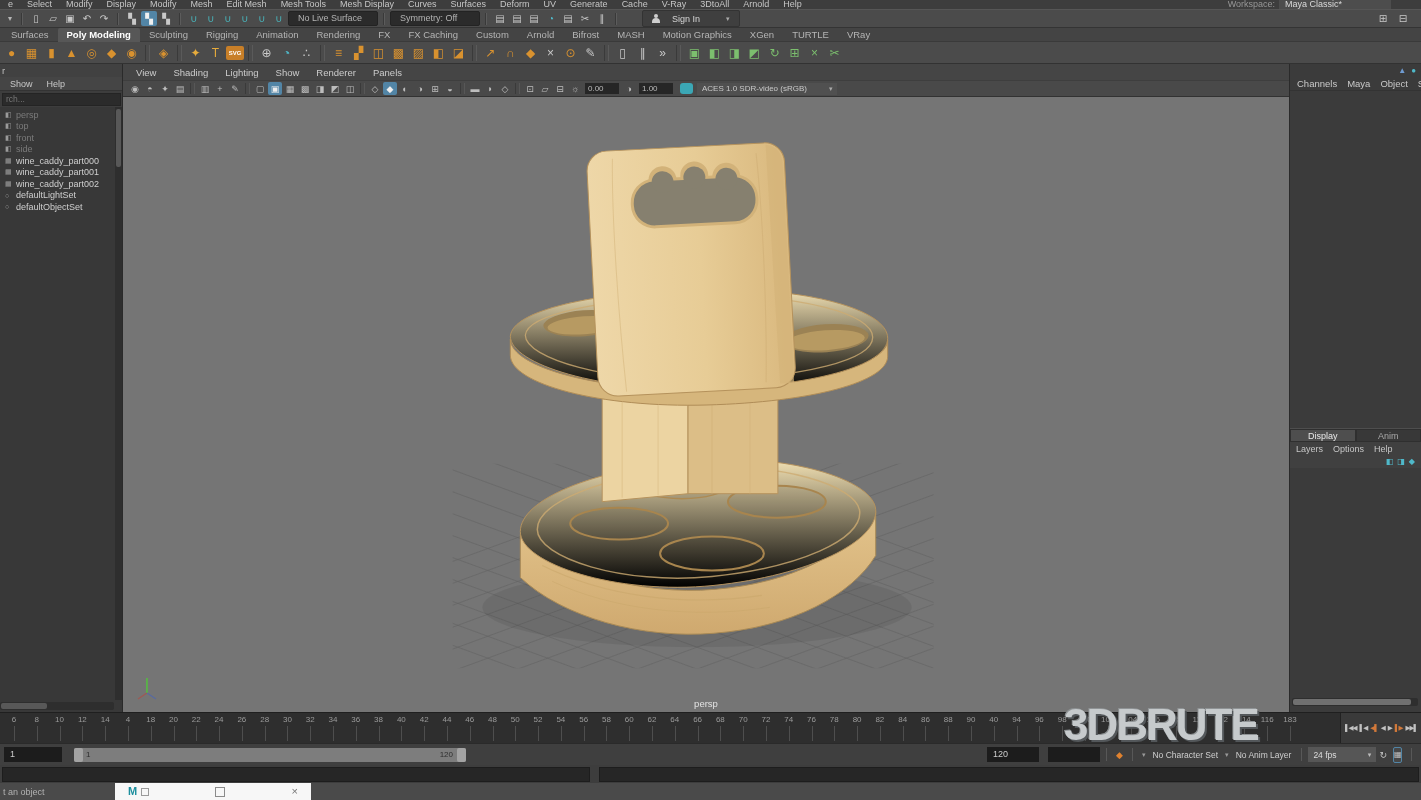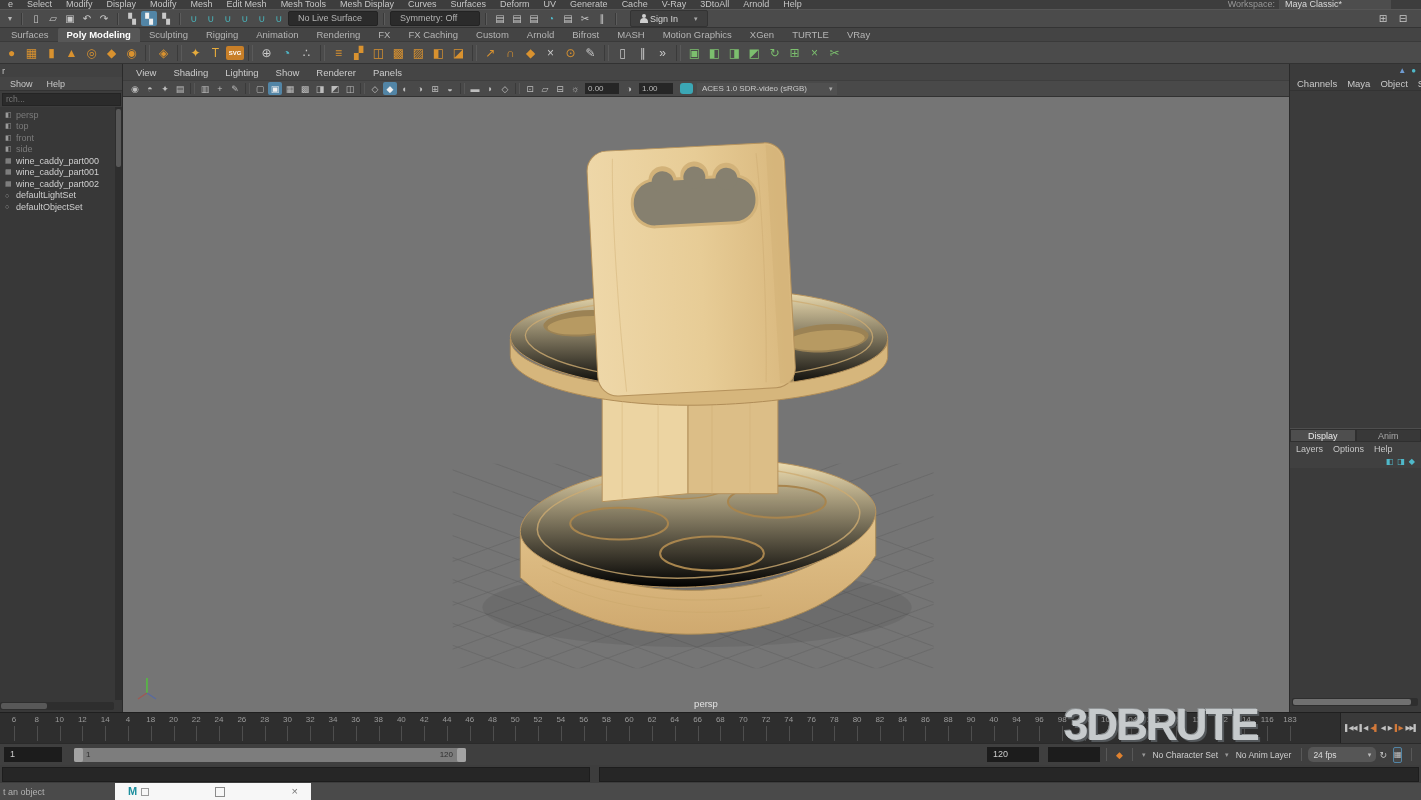--- a/index.html
+++ b/index.html
@@ -14,21 +14,21 @@
   #workspace .ws-label{color:#979797;line-height:10px;margin-left:24px;}
   #workspace .ws-value{background:#4d4d4d;color:#dadada;line-height:10px;padding:0 26px 0 6px;min-width:80px;}
 
   
   #statusline{top:9px;height:19px;background:#4b4b4b;border-top:1px solid #565656;border-bottom:1px solid #343434;padding:0 4px;gap:1px;}
   .sl-caret{color:#b5b5b5;font-size:8px;padding:0 4px;}
   .sl-sep{width:1px;height:12px;background:#393939;border-right:1px solid #5c5c5c;margin:0 4px;}
   .sl-icon{width:16px;height:15px;display:flex;align-items:center;justify-content:center;font-size:10px;color:#c9c9c9;}
   .sl-icon.active{background:#5285a6;border-radius:2px;color:#f0f0f0;}
   .sl-field{background:#2b2b2b;color:#b3b3b3;font-size:9px;height:13px;line-height:13px;padding:0 9px;border:1px solid #232323;border-radius:2px;min-width:70px;}
-  #signin{display:flex;align-items:center;gap:2px;background:#3f3f3f;border:1px solid #333;border-radius:2px;height:15px;padding:0 9px;margin-left:8px;}
+  #signin{display:flex;align-items:center;gap:12px;background:#3f3f3f;border:1px solid #333;border-radius:2px;height:15px;padding:0 9px;margin-left:20px;}
   #signin .person{width:8px;height:9px;position:relative;}
   #signin .person::before{content:"";position:absolute;left:2px;top:0;width:4px;height:4px;border-radius:50%;background:#cfcfcf;}
   #signin .person::after{content:"";position:absolute;left:0;top:4px;width:8px;height:5px;border-radius:4px 4px 0 0;background:#cfcfcf;}
   #signin .label{font-size:9px;color:#d6d6d6;}
   #signin .dd{font-size:7px;color:#aaa;margin-left:14px;}
   #sl-right{margin-left:auto;display:flex;gap:4px;padding-right:6px;}
 
   
   #shelf-tabs{top:28px;height:14px;background:#444;border-bottom:1px solid #3a3a3a;font-size:9.5px;color:#b5b5b5;padding-left:2px;}
   .shelf-tab{padding:0 9px;height:14px;line-height:14px;white-space:nowrap;}
@@ -108,21 +108,21 @@
   #range-slider .lab{position:absolute;top:2px;font-size:8px;color:#2e2e2e;}
   #range-slider .lab-start{left:12px;}
   #range-slider .lab-end{right:13px;}
   .rb-field{width:46px;height:15px;background:#1c1c1c;line-height:15px;padding-left:6px;flex:none;}
   #rb-f1{margin-left:521px;}
   #rb-f2{margin-left:9px;}
   .rb-sep{width:1px;height:13px;background:#333;border-right:1px solid #585858;margin:0 6px;}
   .rb-icon{display:flex;align-items:center;justify-content:center;font-size:9px;color:#c5c5c5;padding:0 3px;}
   .rb-dd-arrow{font-size:7px;color:#999;padding:0 3px;}
   .rb-label{color:#cfcfcf;font-size:8.5px;padding:0 4px;white-space:nowrap;}
-  #fps-dd{width:58px;height:15px;background:#565656;color:#dcdcdc;font-size:8.5px;display:flex;align-items:center;padding:0 5px;justify-content:space-between;border-radius:5px;flex:none;}
+  #fps-dd{width:58px;height:15px;background:#565656;color:#dcdcdc;font-size:8.5px;display:flex;align-items:center;padding:0 5px;justify-content:space-between;border-radius:0;flex:none;}
   #fps-dd .arrow{font-size:7px;color:#bbb;}
   .rb-box{width:17px;height:14px;border:1px solid #5285a6;background:#474747;display:flex;align-items:center;justify-content:center;font-size:8px;color:#c5c5c5;border-radius:2px;margin:0 3px;}
 
   
   #commandline{top:765px;height:18px;background:#3d3d3d;}
   #cmd-input{margin-left:2px;width:586px;height:13px;background:#262626;border:1px solid #1d1d1d;flex:none;}
   #cmd-echo{margin-left:9px;margin-right:2px;flex:1;height:13px;background:#262626;border:1px solid #1d1d1d;}
   #helpline{top:783px;height:17px;background:#4a4a4a;font-size:9px;color:#b2b2b2;padding-left:3px;position:relative;}
   #titlebar-frag{position:absolute;left:115px;top:0;width:196px;height:17px;background:#f7f7f7;display:flex;align-items:center;justify-content:space-between;padding:0 13px;box-sizing:border-box;}
   #titlebar-frag .grp{display:flex;align-items:center;}

